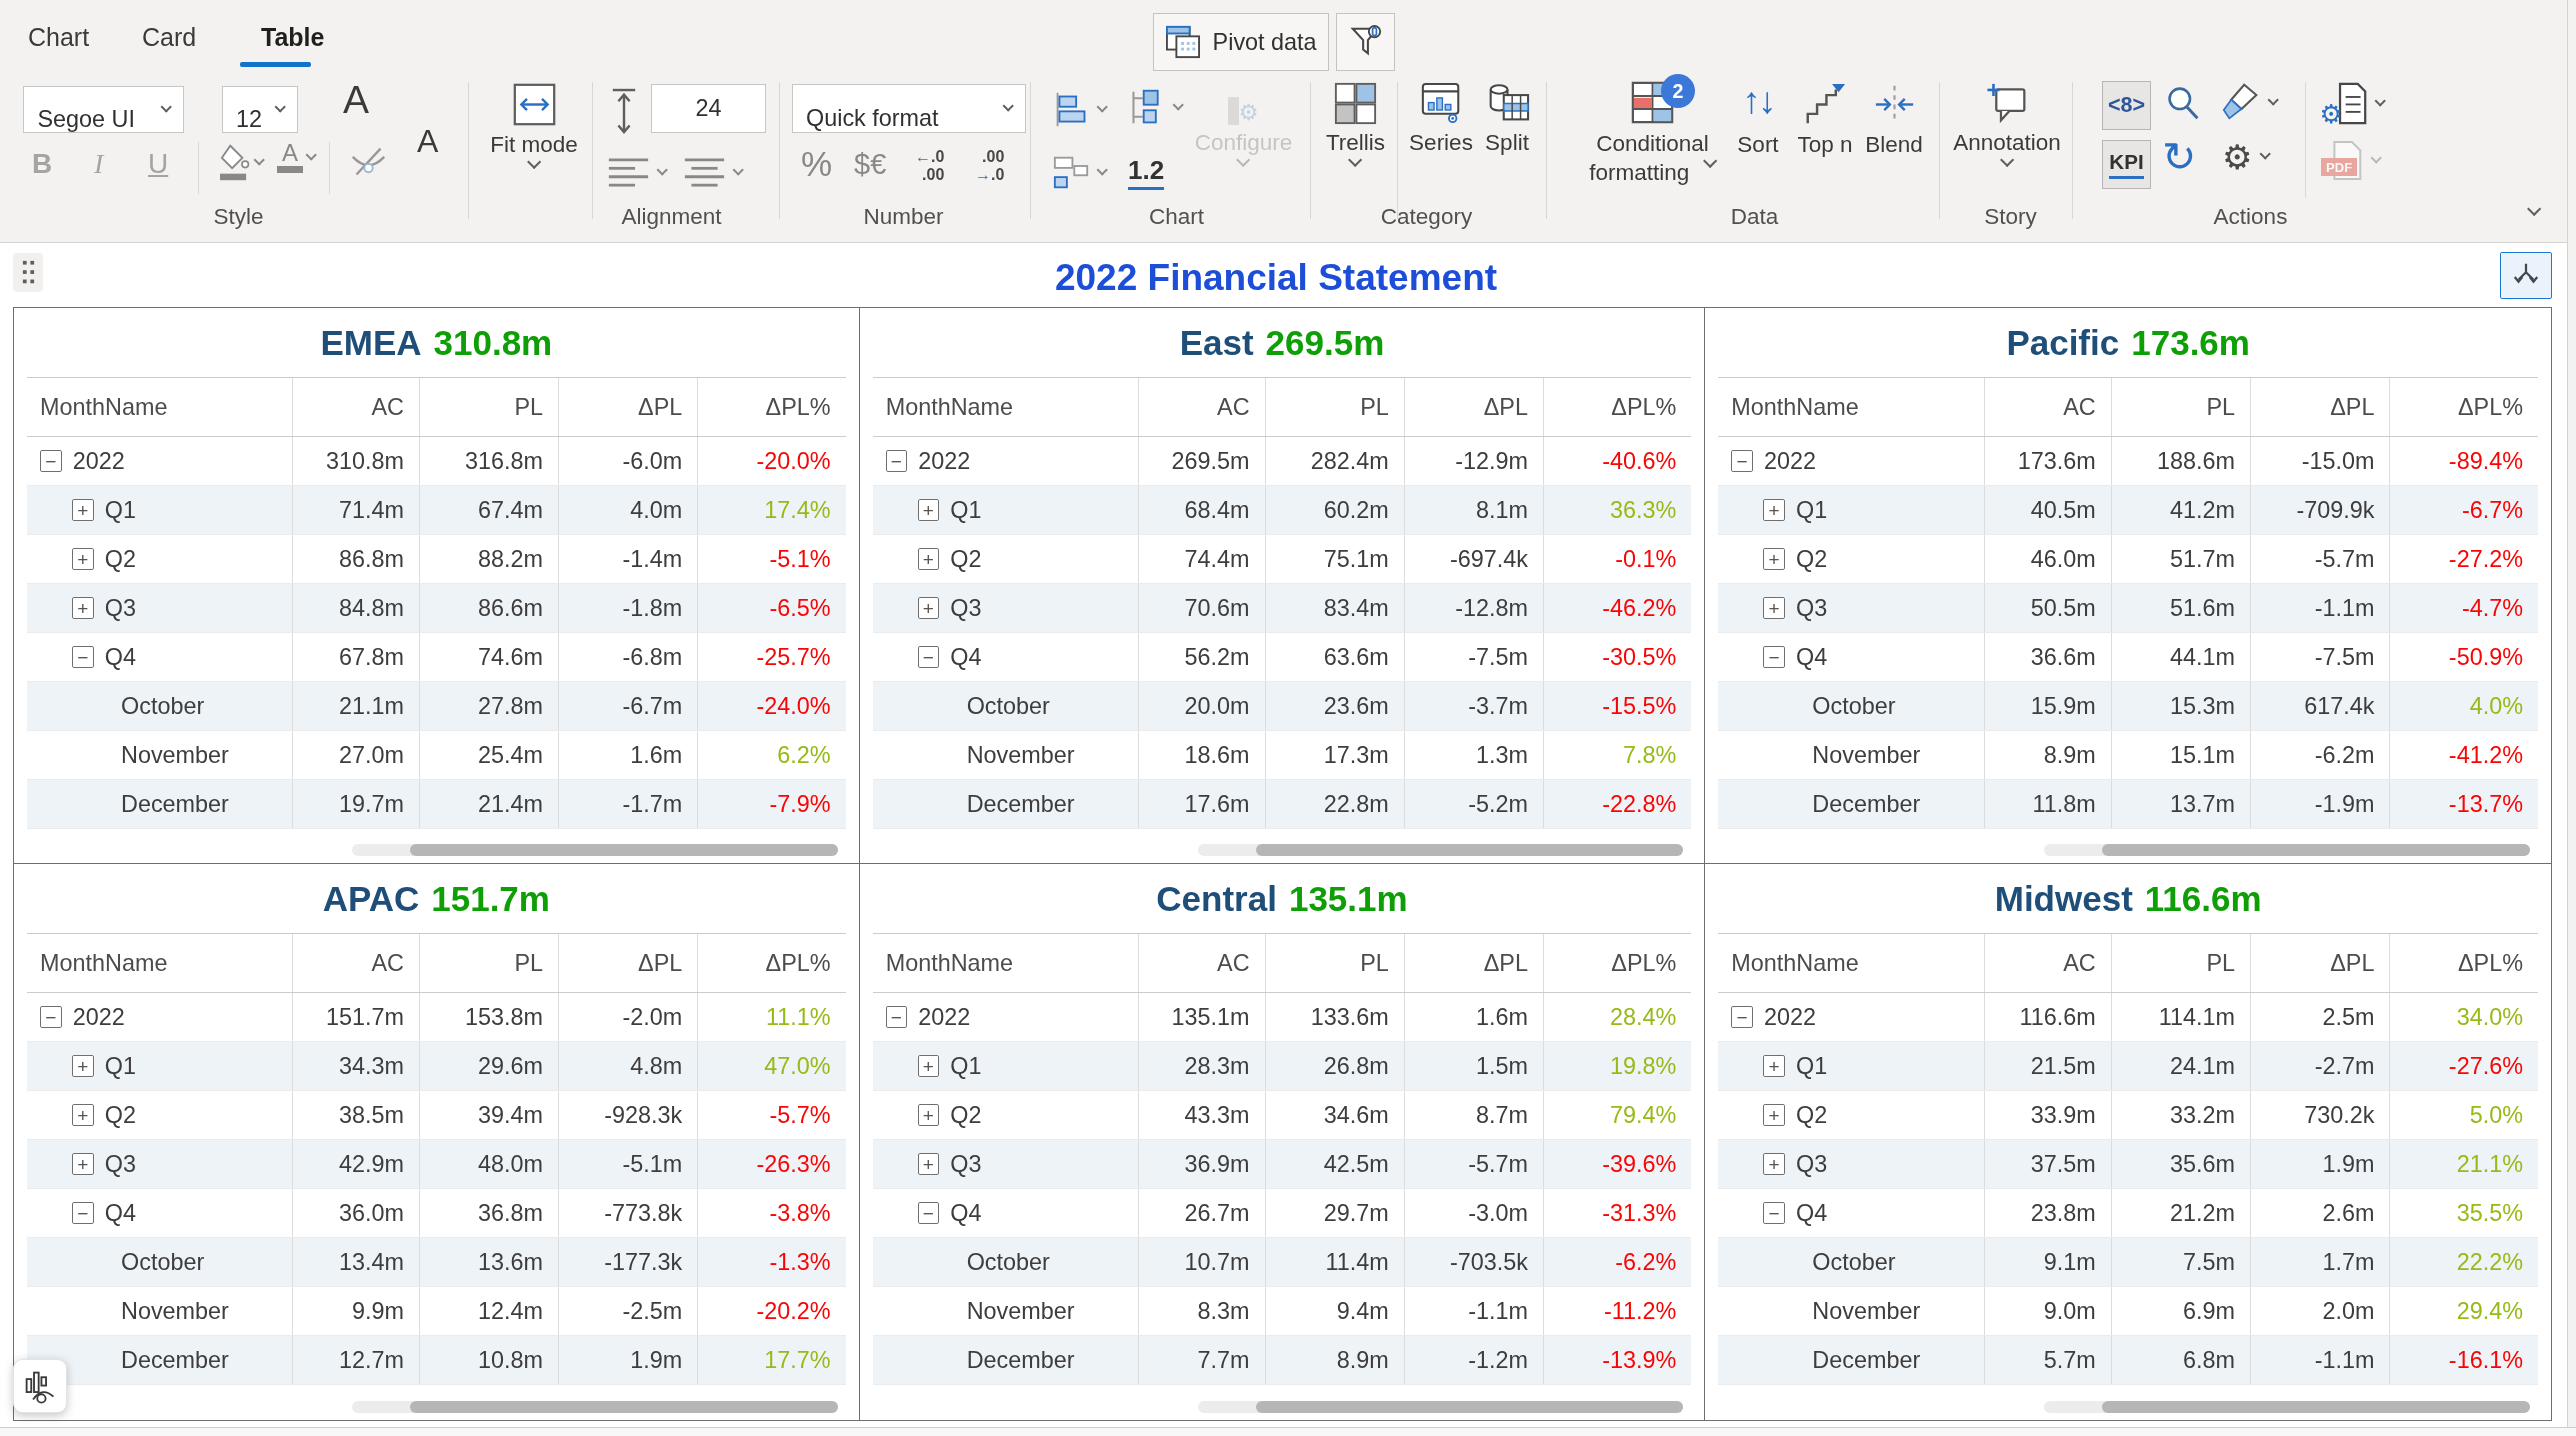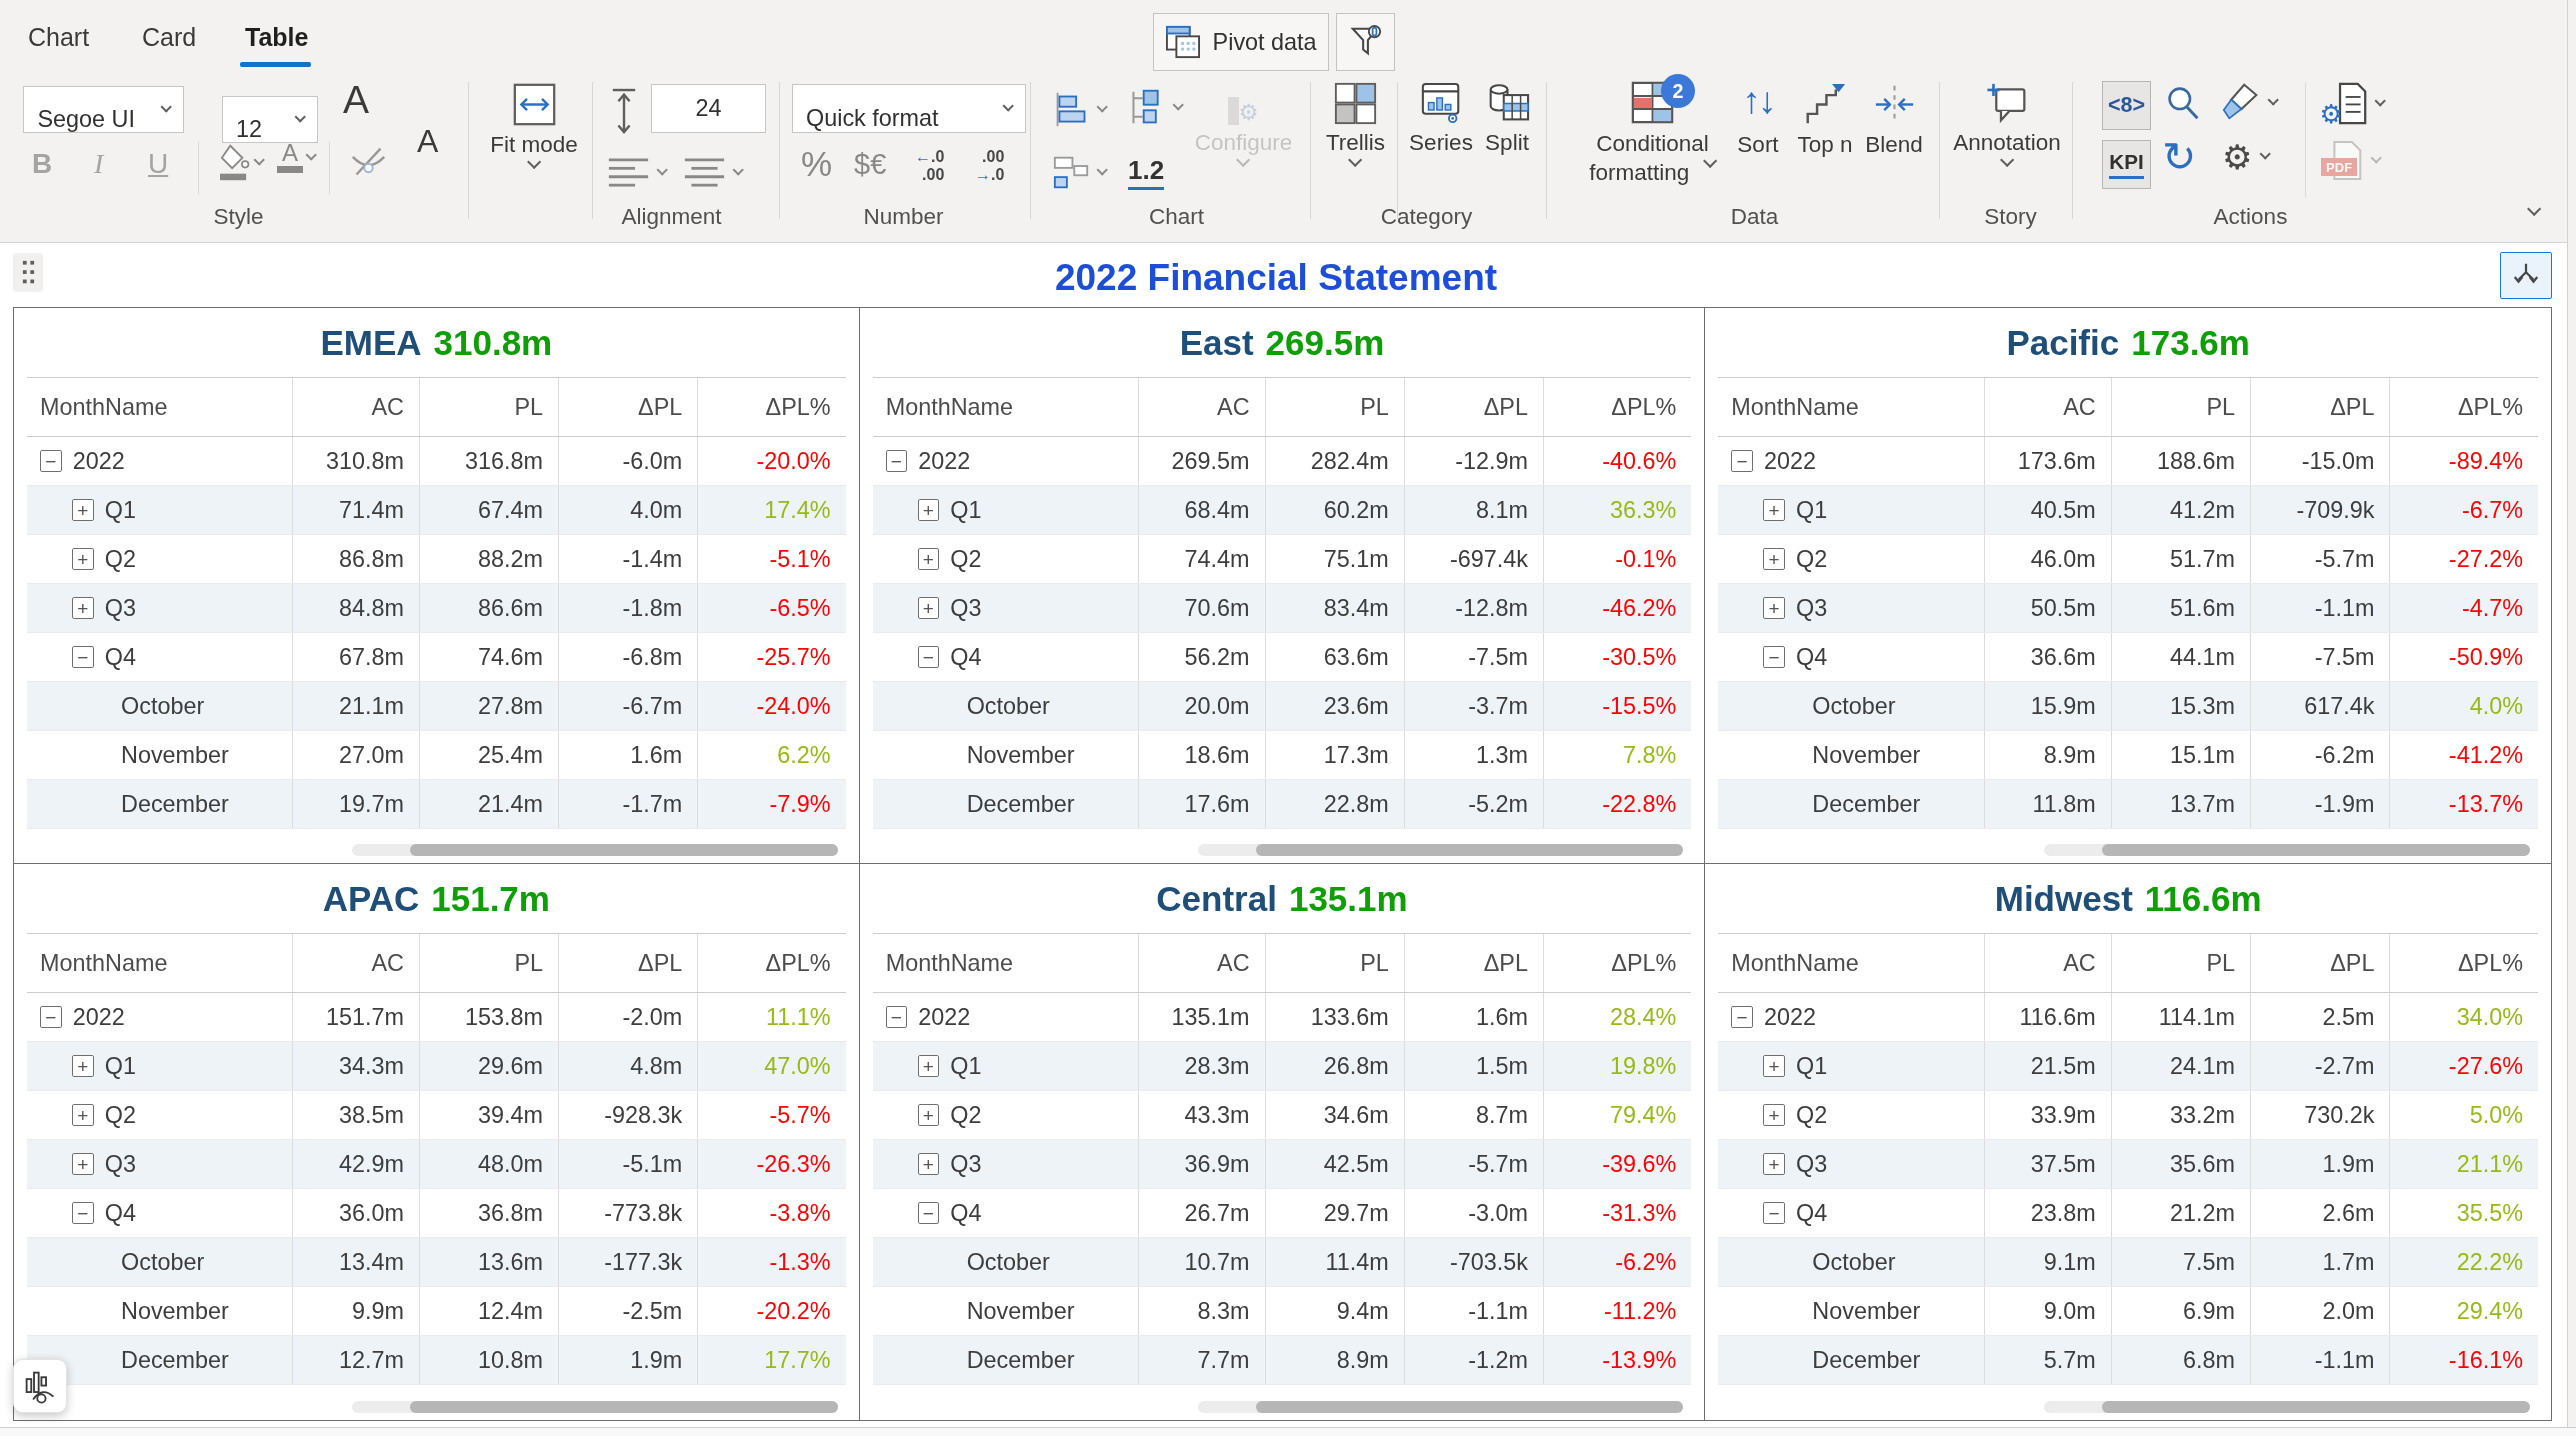--- a/index.html
+++ b/index.html
@@ -83,21 +83,21 @@
   svg { display:block; }
 </style>
 </head>
 <body>
 
 <div class="app">
 
   <div class="ribbon">
     <span class="tab" style="left:28px">Chart</span>
     <span class="tab" style="left:142px">Card</span>
-    <span class="tab active" style="left:245px">Table</span>
+    <span class="tab active" style="left:261px">Table</span>
     <div class="tab-underline"></div>
 
     <div class="rb box-btn" style="left:1153px;top:13px;width:176px;height:58px">
       <svg width="36" height="34" viewBox="0 0 38 36">
         <rect x="2" y="2" width="24" height="24" fill="#fff" stroke="#474747" stroke-width="2"></rect>
         <rect x="2" y="2" width="24" height="7" fill="#9dc3e6" stroke="#2b6fc2" stroke-width="2"></rect>
         <rect x="12" y="12" width="24" height="22" fill="#fff" stroke="#474747" stroke-width="2"></rect>
         <g fill="#9dc3e6">
           <rect x="17" y="18" width="3" height="3"></rect>
             <rect x="23" y="18" width="3" height="3"></rect>
@@ -114,21 +114,21 @@
         <path d="M4 5 H30 L20 17 V31 L15 27 V17 Z" fill="#fff" stroke="#474747" stroke-width="2.2"></path>
         <circle cx="27" cy="8" r="6" fill="#fff" stroke="#474747" stroke-width="2"></circle>
         <rect x="25" y="4" width="4" height="8" rx="1.5" fill="#fff" stroke="#2b6fc2" stroke-width="1.8"></rect>
       </svg>
     </div>
 
     <div class="rb sel" style="left:23.4px;top:86px;width:161px;height:47px">
       <span class="grow">Segoe UI</span>
         <span class="chev sm"></span>
     </div>
-    <div class="rb sel" style="left:222px;top:96px;width:96px;height:47px">
+    <div class="rb sel" style="left:222px;top:86px;width:76px;height:47px">
       <span class="grow">12</span>
         <span class="chev sm"></span>
     </div>
     <div class="rb afont" style="left:343px;top:81px">A</div>
     <div class="rb afont" style="left:417px;top:86px;font-size:32px">A</div>
     <span class="rb gletter" style="left:32px;top:148px;font-weight:700">B</span>
     <span class="rb gletter" style="left:94px;top:148px;font-style:italic;font-family:'Liberation Serif',serif">I</span>
     <span class="rb gletter" style="left:148px;top:148px;text-decoration:underline">U</span>
     <div class="divm" style="left:198px;top:142px;height:52px"></div>
     <div class="rb" style="left:217px;top:142px;display:flex;align-items:center;gap:3.7px">

